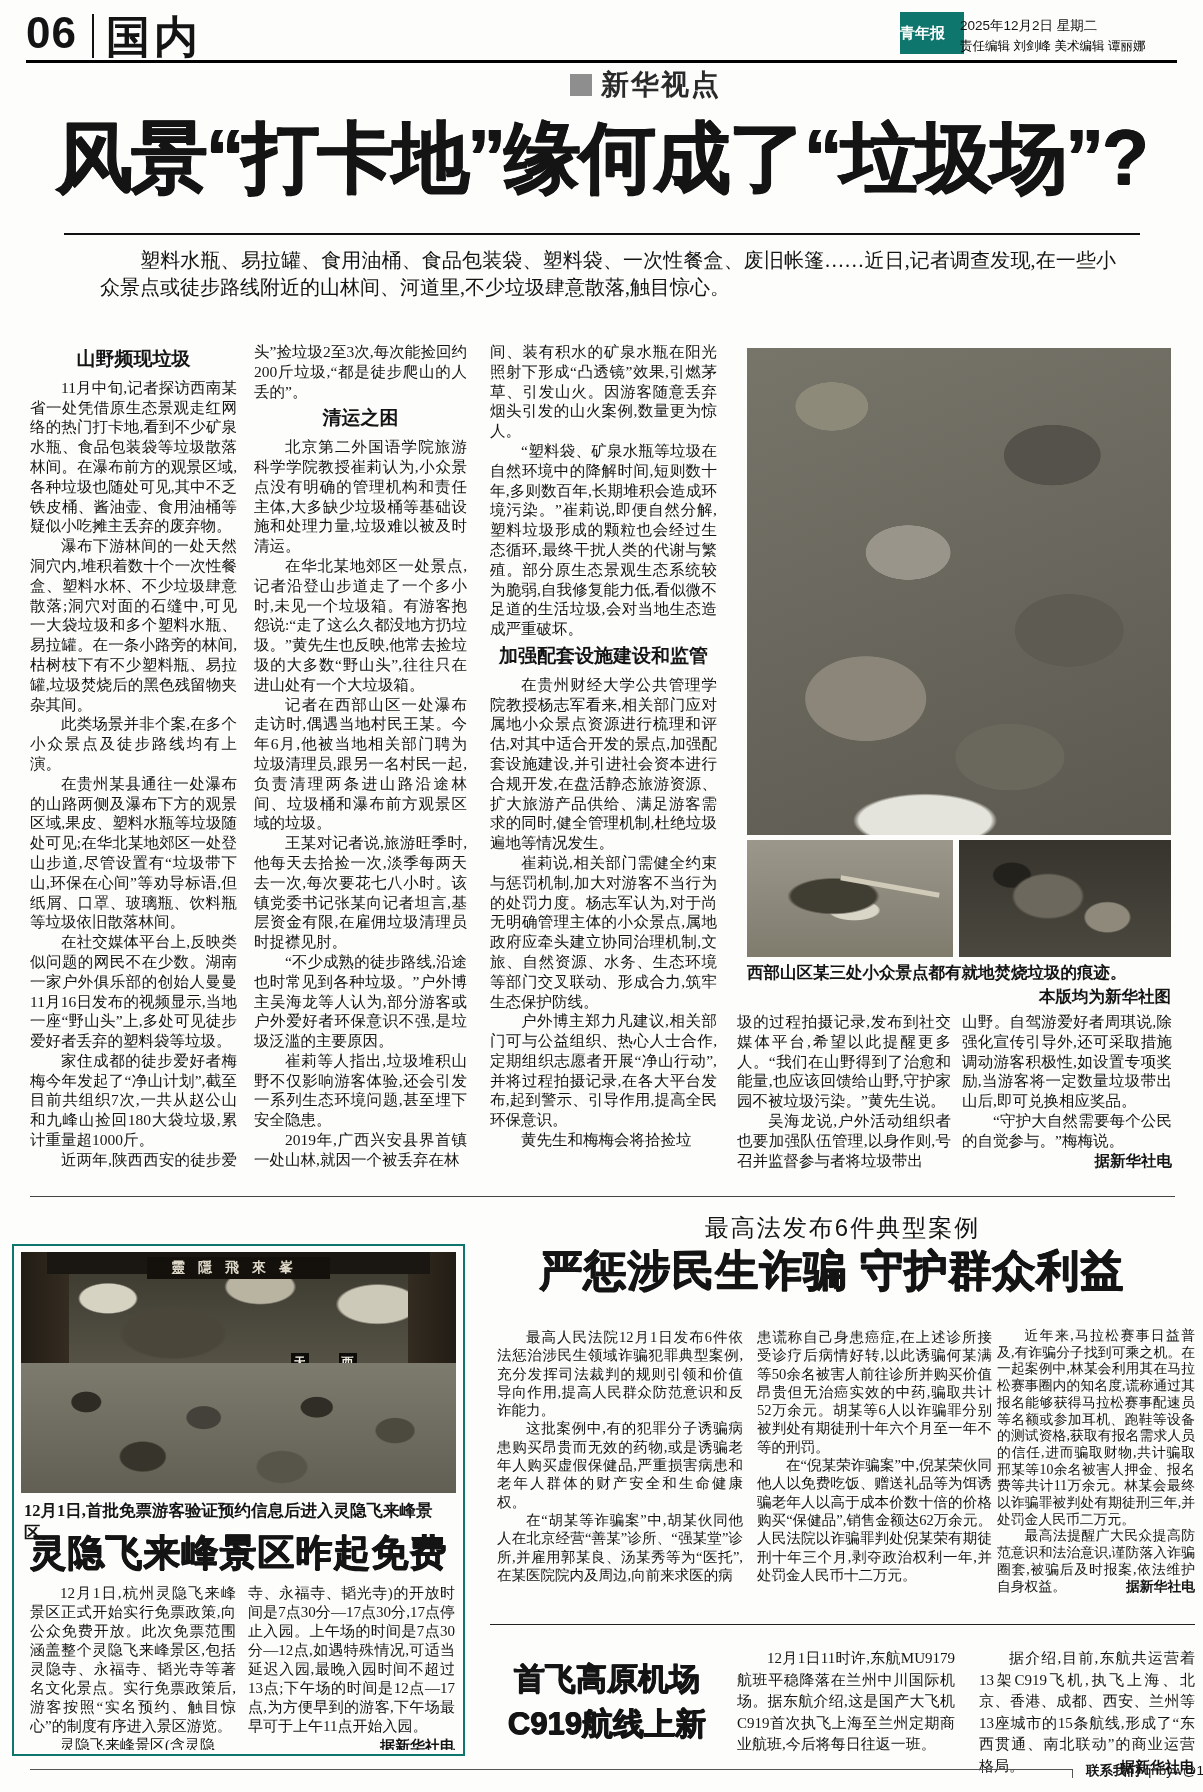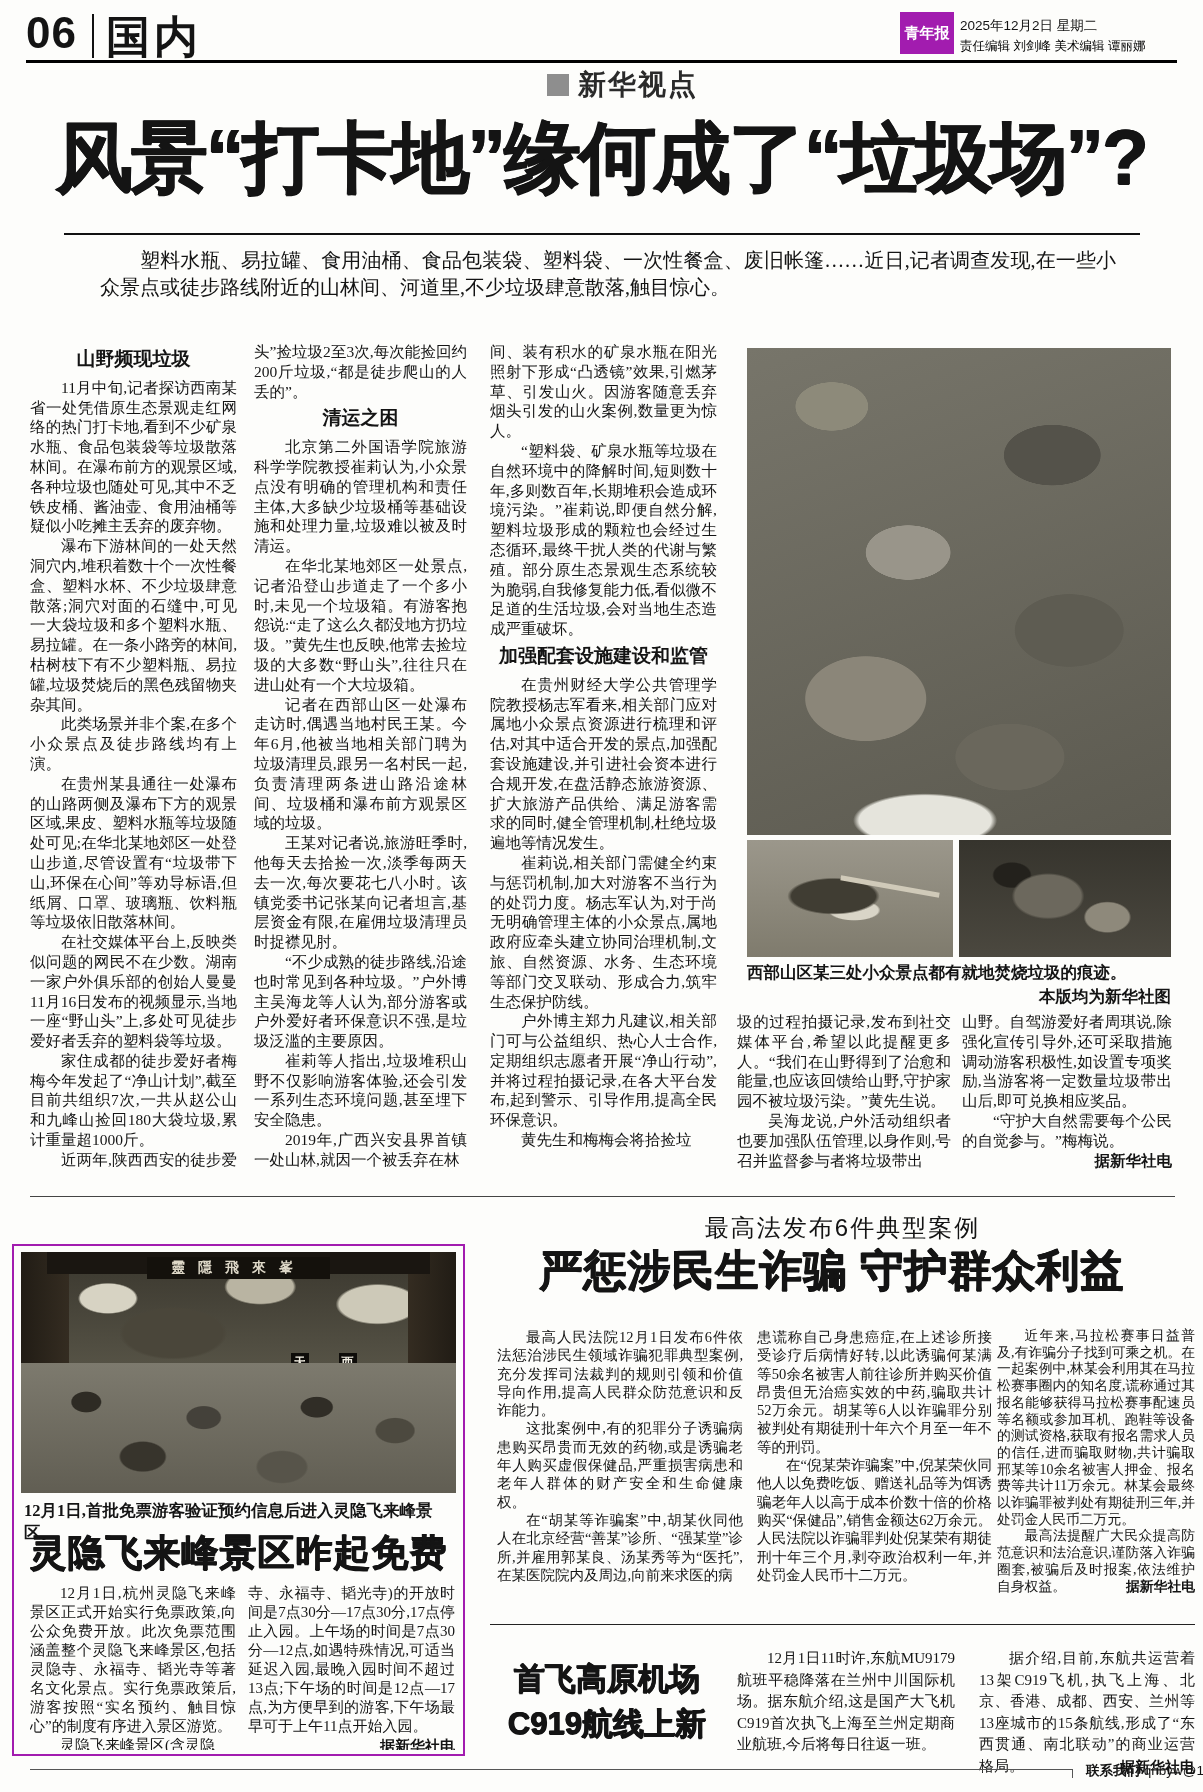--- a/index.html
+++ b/index.html
@@ -6,28 +6,28 @@
   #page{position:relative;width:1203px;height:1792px;background:#fdfdfb;margin:0 auto;
         font-family:"Liberation Serif","DejaVu Serif",serif;color:#141414;overflow:hidden;}
   .abs{position:absolute;}
   .sans{font-family:"Liberation Sans","DejaVu Sans",sans-serif;}
   .fatty{font-weight:900;text-shadow:0.6px 0 0 currentColor,-0.6px 0 0 currentColor,0 0.6px 0 currentColor;}
 
   
   .pageno{left:26px;top:8px;font-size:44px;font-weight:900;letter-spacing:1px;}
   .hdr-bar{left:92px;top:14px;width:2px;height:44px;background:#111;}
   .section-name{left:106px;top:8px;font-size:44px;font-weight:900;letter-spacing:4px;}
-  .logo{left:900px;top:12px;width:54px;height:42px;background:#a21caf;color:#fff;
-        display:flex;align-items:center;justify-content:center;font-size:15px;font-weight:700;}
+  .logo{left:900px;top:12px;width:64px;height:42px;background:#0f766e;color:#fff;
+        display:flex;align-items:center;font-size:15px;font-weight:700;}
   .hdr-date{left:960px;top:17px;font-size:13.5px;}
   .hdr-editors{left:960px;top:38px;font-size:12.5px;color:#000000;}
   .hdr-rule{left:26px;top:60px;width:1151px;height:3px;background:#000;}
 
   
-  .kicker{left:547px;top:66px;display:flex;align-items:center;justify-content:center;}
+  .kicker{left:570px;top:66px;display:flex;align-items:center;justify-content:center;}
   .kicker .sq{width:22px;height:22px;background:#8e8e8e;margin-right:9px;}
   .kicker .kt{font-size:28px;font-weight:700;color:#2a2a2a;letter-spacing:2px;}
   .lead-headline{left:18px;top:102px;width:1167px;text-align:center;font-size:77px;letter-spacing:-2px;line-height:110px;}
   .lead-rule{left:64px;top:233px;width:1076px;height:2px;background:#111;}
   .standfirst{left:100px;top:247px;width:1016px;font-size:20px;line-height:27px;
               text-indent:2em;text-align:justify;}
 
   
   .ncol{position:absolute;top:342px;height:830px;overflow:hidden;font-size:15.5px;line-height:19.8px;text-align:justify;}
   .ncol p{margin:0;text-indent:2em;}
@@ -64,21 +64,21 @@
       radial-gradient(55px 35px at 42% 48%,#6c685d 0 60%,transparent 66%),
       radial-gradient(36px 24px at 70% 66%,#8e897b 0 60%,transparent 66%),
       radial-gradient(30px 20px at 25% 30%,#23211c 0 60%,transparent 66%),
       linear-gradient(180deg,#36342d,#4b483f);}
   .photo-caption{left:747px;top:962px;width:424px;font-size:16.5px;font-weight:700;}
   .photo-credit{left:747px;top:986px;width:424px;font-size:16.5px;font-weight:700;text-align:right;}
 
   .rule-mid{left:30px;top:1196px;width:1145px;height:1px;background:#444;}
 
   
-  .linyin-box{left:12px;top:1244px;width:453px;height:512px;border:2px solid #a21caf;box-sizing:border-box;}
+  .linyin-box{left:12px;top:1244px;width:453px;height:512px;border:2px solid #0f766e;box-sizing:border-box;}
   .linyin-photo{left:7px;top:6px;width:435px;height:241px;background:#6e6a60;overflow:hidden;}
   .lp-canopy{position:absolute;top:0;left:0;width:100%;height:48%;
     background:
       radial-gradient(50px 26px at 20% 40%,#d7d3c3 0 55%,transparent 60%),
       radial-gradient(60px 30px at 55% 30%,#b9b4a2 0 55%,transparent 60%),
       radial-gradient(70px 34px at 82% 45%,#cdc9b8 0 55%,transparent 60%),
       radial-gradient(90px 44px at 35% 70%,#4a463a 0 55%,transparent 60%),
       linear-gradient(180deg,#3a372e,#565346);}
   .lp-beam{position:absolute;top:0;left:6%;width:88%;height:9%;background:#1a1611;}
   .lp-pillar-l{position:absolute;top:0;left:0;width:11%;height:100%;background:linear-gradient(90deg,#211c15,#342c21);}

